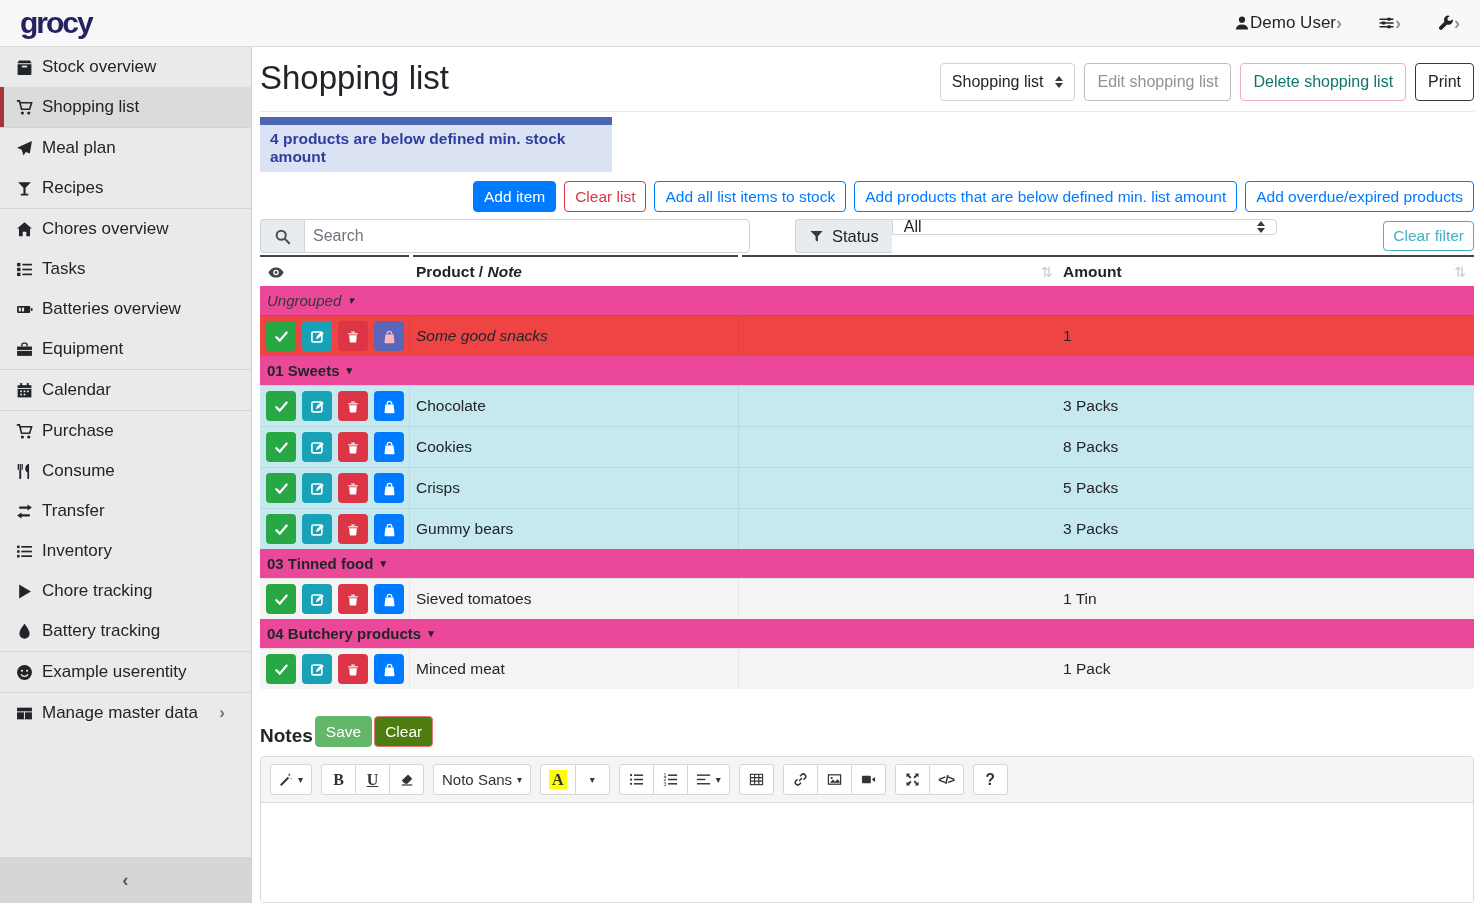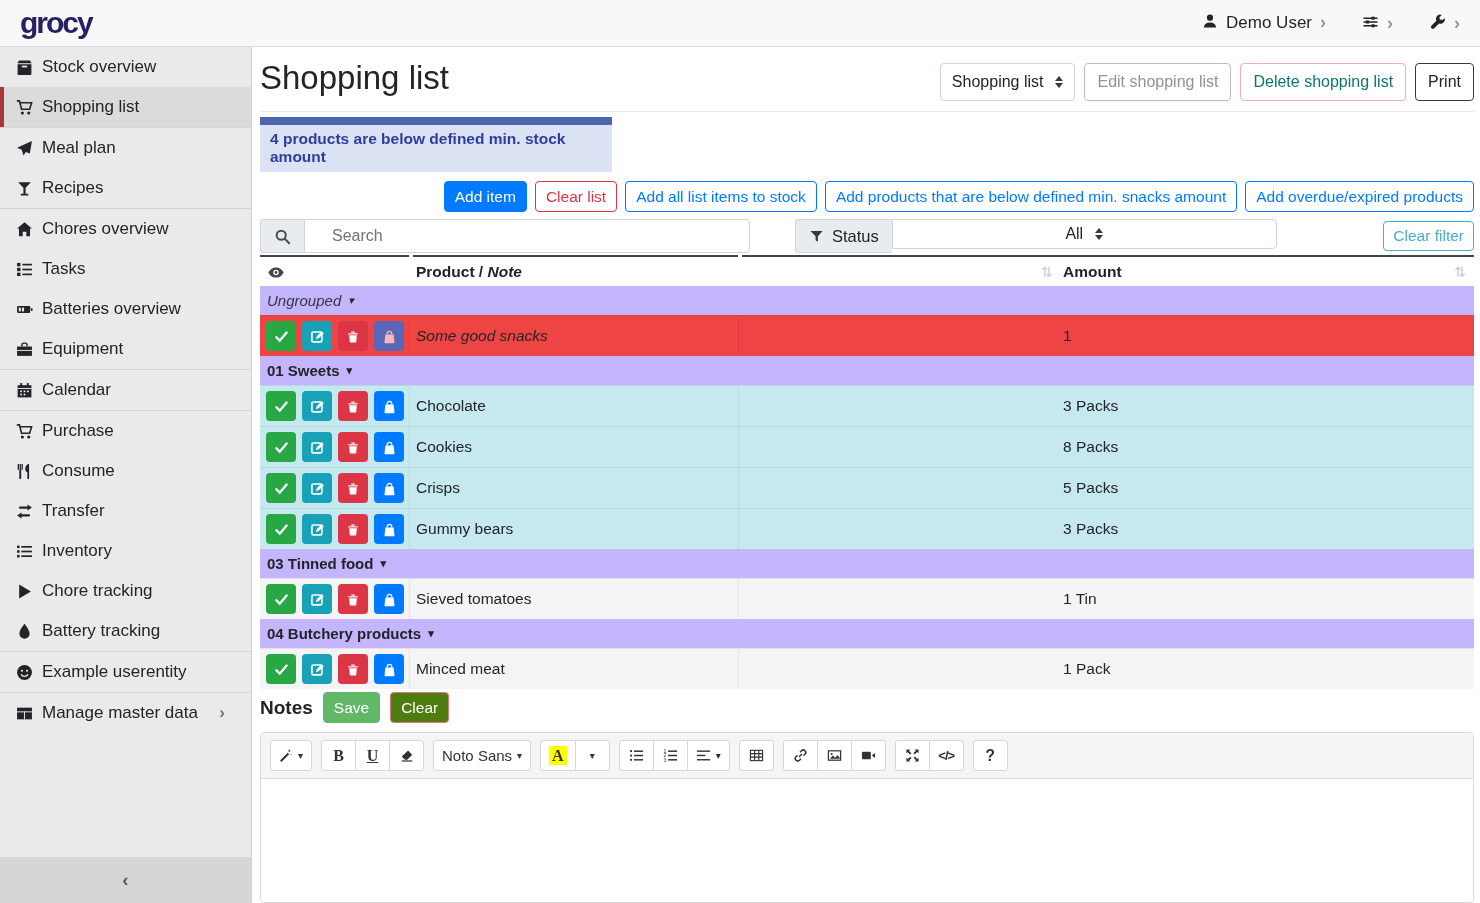--- a/index.html
+++ b/index.html
@@ -4,21 +4,21 @@
 <style>
 *{box-sizing:border-box;margin:0;padding:0}
 html,body{background:#fff}
 body{font-family:"Liberation Sans",sans-serif;color:#212529;font-size:16px}
 .app{width:1480px;height:903px;overflow:hidden;position:relative;display:flex;flex-direction:column;background:#fff}
 svg{display:block}
 
 .topbar{flex:0 0 47px;height:47px;background:#f8f8f8;border-bottom:1px solid #dcdcdc;display:flex;align-items:center;justify-content:space-between;padding:0 20px 0 20px}
 .logo{font-size:30px;font-weight:800;color:#262262;letter-spacing:-2px;cursor:pointer;line-height:1}
 .topbar-right{display:flex;align-items:center;gap:36px}
-.tb-item{display:flex;gap:8px;font-size:17px;color:#212529;cursor:pointer}
+.tb-item{display:flex;align-items:center;font-size:17px;color:#212529;cursor:pointer}
 .chev{color:#8f959b;font-size:18px;font-weight:700;line-height:1}
 
 .body-wrap{display:flex;flex:1;min-height:0}
 .sidebar{flex:0 0 252px;width:252px;background:#eaeaea;border-right:1px solid #d2d2d2;position:relative}
 .nav-item{height:40px;display:flex;align-items:center;gap:9px;padding-left:16px;font-size:17px;cursor:pointer;color:#212529}
 .nav-item svg{flex:0 0 17px}
 .nav-item.active{background:#dbdbdb;border-left:4px solid #a93439;padding-left:12px}
 .divider{height:1px;background:#d4d4d4}
 .trail{margin-left:auto;margin-right:26px;color:#6c757d;font-size:17px;font-weight:700}
 .side-footer{position:absolute;left:0;right:0;bottom:0;height:46px;background:#d6d6d6;display:flex;align-items:center;justify-content:center;font-size:19px;color:#5a5a5a;font-weight:700;cursor:pointer}
@@ -43,54 +43,54 @@
 
 .actions-row{display:flex;justify-content:flex-end;gap:8px;margin-top:9px}
 .btn-sm{height:31px;font-size:15.5px;padding:0 10px;border-radius:4px;cursor:pointer;background:#fff;font-family:inherit}
 .btn-primary{background:#007bff;border:1px solid #007bff;color:#fff}
 .btn-outline-danger{border:1px solid #dc3545;color:#dc3545}
 .btn-outline-primary{border:1px solid #007bff;color:#007bff}
 
 .filter-row{display:flex;margin-top:7px;align-items:flex-start}
 .input-group{display:flex;height:34px}
 .ig-addon{background:#e9ecef;border:1px solid #ced4da;border-right:0;border-radius:4px 0 0 4px;display:flex;align-items:center;justify-content:center;padding:0 13px;gap:8px;font-size:16.5px;color:#212529}
-.search-input{width:446px;border:1px solid #ced4da;border-radius:0 4px 4px 0;padding:0 27px;font-size:16px;font-family:inherit;color:#495057;outline:none;background:#fff}
+.search-input{width:446px;border:1px solid #ced4da;border-radius:0 4px 4px 0;padding:0 8px;font-size:16px;font-family:inherit;color:#495057;outline:none;background:#fff}
 .search-input::placeholder{color:#6c757d}
 .status-group{margin-left:45px}
-.filter-sel{width:385px;height:30px;border-radius:0 4px 4px 0;justify-content:center}
+.filter-sel{width:385px;height:16px;border-radius:0 4px 4px 0;justify-content:space-between}
 .clear-filter{margin-left:auto;margin-top:2px;height:30px;border:1px solid #45b0c6;color:#45b0c6;background:#fff;border-radius:4px;font-size:15.5px;padding:0 9px;cursor:pointer;font-family:inherit}
 
 .grid{margin-top:2px}
 .t-header{position:relative;height:31px;border-top:2px solid #454545}
 .t-header .gap{position:absolute;top:-2px;width:4px;height:2px;background:#fff}
 .g1{left:149px}.g2{left:478px}
 .th-eye{position:absolute;left:7px;top:7px}
 .th-product{position:absolute;left:156px;top:6px;font-weight:700;font-size:15.5px}
 .th-product i{font-style:italic}
 .th-amount{position:absolute;left:803px;top:6px;font-weight:700;font-size:15.5px}
 .sort{position:absolute;color:#c3cad1;font-size:14px;cursor:pointer;top:7px}
 .s1{left:781px}.s2{right:8px}
-.group-row{height:29px;background:#c4b5fd;display:flex;align-items:center;padding-left:7px;font-size:15px;font-weight:700;gap:7px;cursor:pointer;color:#212529}
+.group-row{height:29px;background:#ec4899;display:flex;align-items:center;padding-left:7px;font-size:15px;font-weight:700;gap:7px;cursor:pointer;color:#212529}
 .group-row .caret{font-size:11px;color:#212529}
 .group-row.italic{font-style:italic;font-weight:400;color:#32383e}
 .row{position:relative;height:41px;border-top:1px solid rgba(0,0,0,.07)}
 .row::before,.row::after{content:"";position:absolute;top:0;bottom:0;width:1px;background:rgba(0,0,0,.055)}
 .row::before{left:149px}.row::after{left:478px}
 .row.plain{background:#ef4444}
 .row.highlight{background:#c6e8ef}
 .row.stripe{background:#f4f4f4}
 .cell-actions{position:absolute;left:6px;top:5px;display:flex;gap:6px}
 .act{width:30px;height:30px;border-radius:4px;border:none;display:flex;align-items:center;justify-content:center;cursor:pointer;padding:0}
 .act.green{background:#28a745}.act.teal{background:#17a2b8}.act.red{background:#dc3545}.act.blue{background:#007bff}
 .act.blue.disabled{opacity:.62}
 .cell-product{position:absolute;left:156px;top:11px;font-size:15.5px}
 .cell-product.note{font-style:italic}
 .cell-amount{position:absolute;left:803px;top:11px;font-size:15.5px}
 
-.notes-head{display:flex;align-items:center;gap:10px;margin-top:3px}
+.notes-head{display:flex;align-items:flex-end;gap:2px;margin-top:27px}
 .notes-title{font-size:19px;font-weight:700}
 .btn-save{background:#62b768;border:1px solid #62b768;color:#fff}
 .btn-clear{background:#4d7c0f;border:1px solid #e2767c;color:#fff}
 .editor{margin-top:9px;border:1px solid #d9d9d9;border-radius:4px;flex:1;display:flex;flex-direction:column;min-height:0;overflow:hidden}
 .toolbar{background:#f5f5f5;border-bottom:1px solid #ddd;padding:7px 9px;display:flex;gap:9px;align-items:center}
 .tgroup{display:flex}
 .tbtn{min-width:35px;height:31px;background:#fff;border:1px solid #d6d6d6;display:flex;align-items:center;justify-content:center;font-size:15px;cursor:pointer;margin-left:-1px;padding:0 8px;gap:5px;color:#333;font-family:inherit}
 .tgroup .tbtn:first-child{border-radius:3px 0 0 3px;margin-left:0}
 .tgroup .tbtn:last-child{border-radius:0 3px 3px 0}
 .tgroup .tbtn:first-child:last-child{border-radius:3px}
@@ -313,21 +313,21 @@
 
       <div class="alert-widget">
         <div class="alert-bar"></div>
         <div class="alert-label">4 products are below defined min. stock amount</div>
       </div>
 
       <div class="actions-row">
         <button class="btn-sm btn-primary">Add item</button>
         <button class="btn-sm btn-outline-danger">Clear list</button>
         <button class="btn-sm btn-outline-primary">Add all list items to stock</button>
-        <button class="btn-sm btn-outline-primary">Add products that are below defined min. snacks amount</button>
+        <button class="btn-sm btn-outline-primary">Add products that are below defined min. list amount</button>
         <button class="btn-sm btn-outline-primary">Add overdue/expired products</button>
       </div>
 
       <div class="filter-row">
         <div class="input-group">
           <div class="ig-addon">
             <svg width="17" height="17" viewBox="0 0 16 16">
                 <circle cx="6.8" cy="6.8" r="4.3" fill="none" stroke="#495057" stroke-width="1.9"></circle>
                 <path d="M10.1 10.1l4.2 4.2" stroke="#495057" stroke-width="1.9" stroke-linecap="round"></path>
               </svg>

